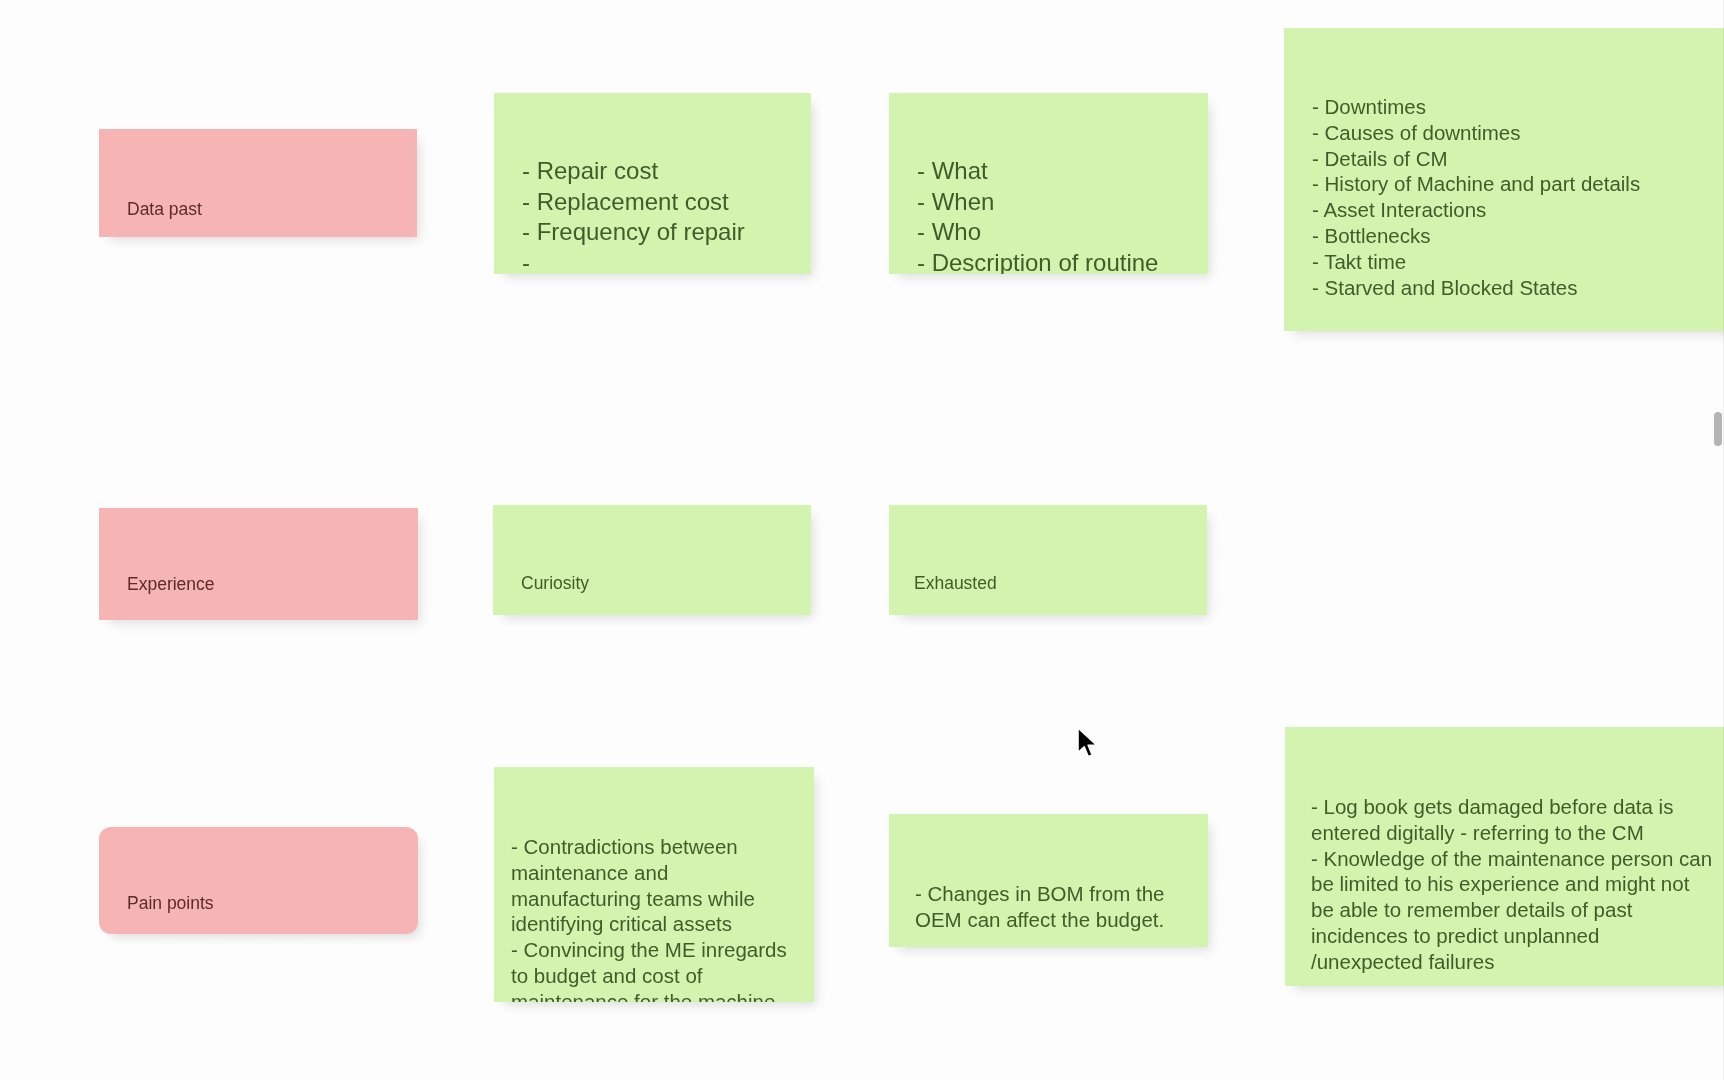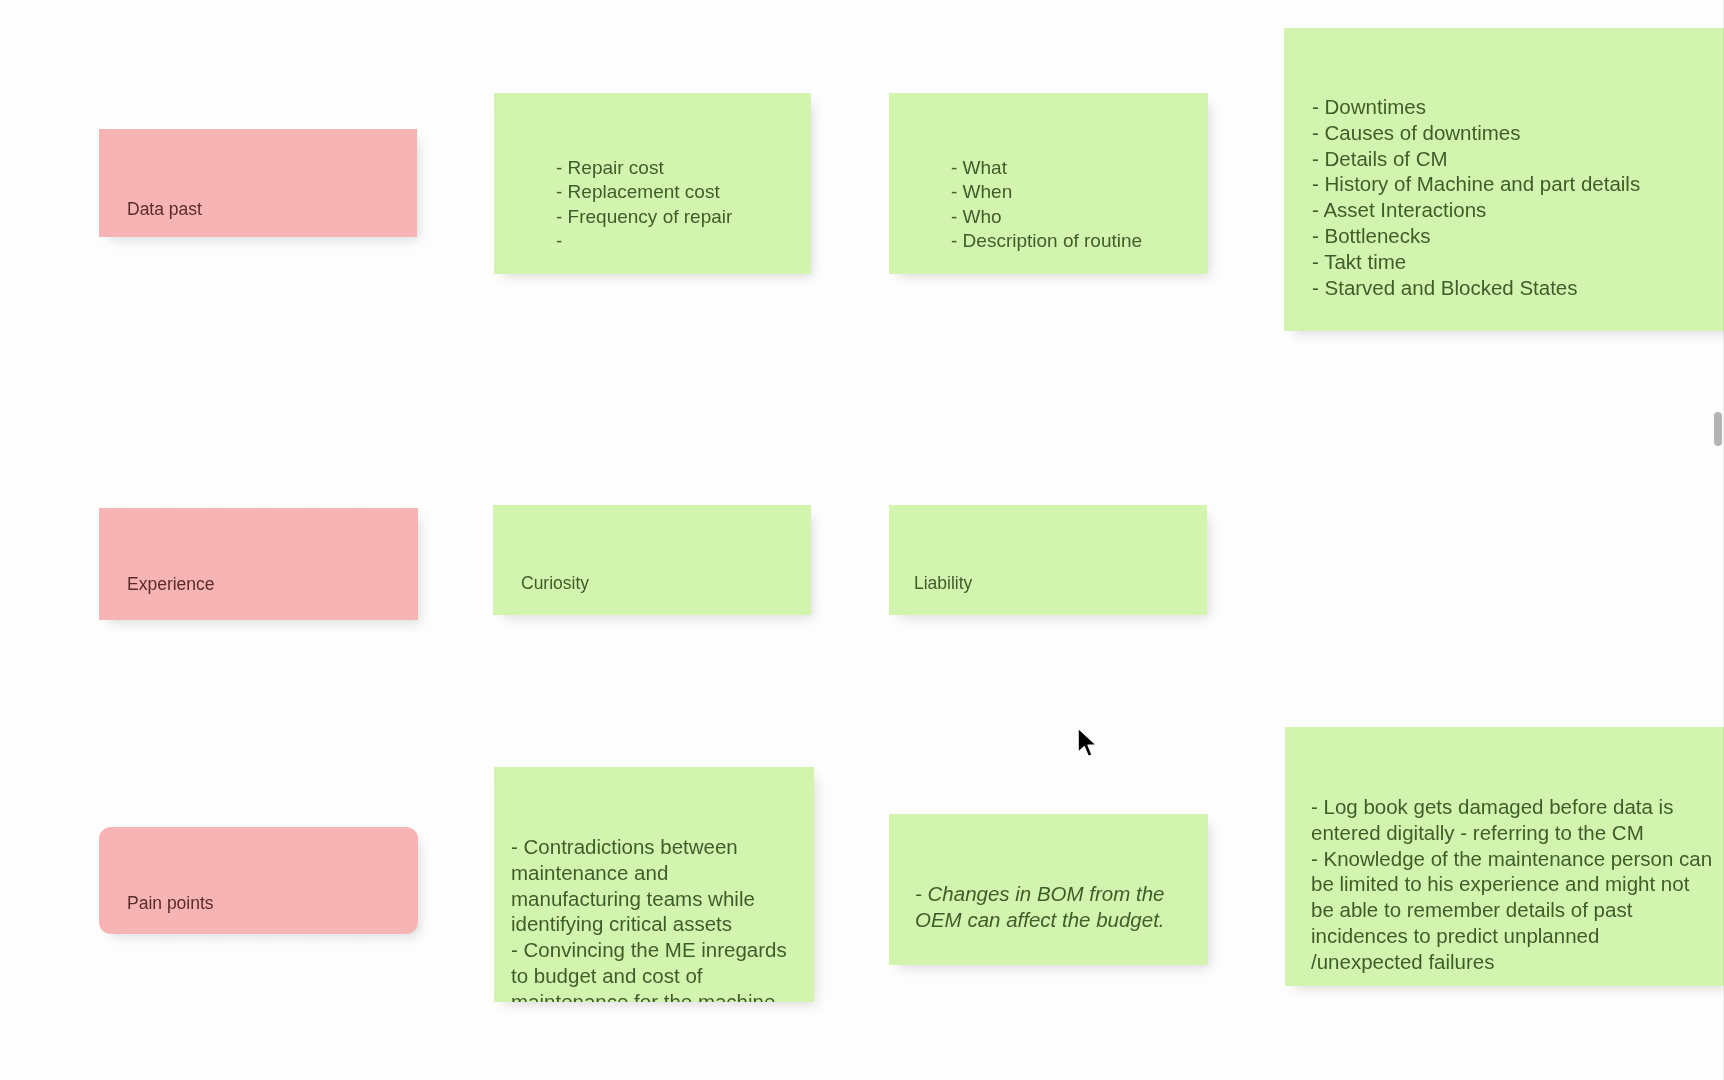--- a/index.html
+++ b/index.html
@@ -53,43 +53,42 @@
     word-wrap: break-word;
   }
 
   
   .note.label .note-text {
     font-size: 17.5px;
     line-height: 1.35;
   }
   
   .note.list .note-text {
-    font-size: 19px;
+    font-size: 24px;
     line-height: 1.28;
-    margin-left: 34px;
   }
   .note.list-lg .note-text {
     font-size: 20.5px;
     line-height: 1.26;
   }
 
   
   #note-data-used      { left: 99px;   top: 129px;  width: 318px;  height: 108px;  padding: 33px 0 0 28px; }
   #note-repair         { left: 494px;  top: 93px;   width: 317px;  height: 181px;  padding: 27px 0 0 28px; }
   #note-what           { left: 889px;  top: 93px;   width: 319px;  height: 181px;  padding: 27px 0 0 28px; }
   #note-downtimes      { left: 1284px; top: 28px;   width: 470px;  height: 303px;  padding: 30px 0 0 28px; }
 
   #note-experience     { left: 99px;   top: 508px;  width: 319px;  height: 112px;  padding: 29px 0 0 28px; }
   #note-curiosity      { left: 493px;  top: 505px;  width: 318px;  height: 110px;  padding: 31px 0 0 28px; }
   #note-exhausted      { left: 889px;  top: 505px;  width: 318px;  height: 110px;  padding: 31px 0 0 25px; }
   #note-liability      { left: 1284px; top: 505px;  width: 420px;  height: 110px;  padding: 31px 0 0 25px; }
 
   #note-pain-points    { left: 99px;   top: 827px;  width: 319px;  height: 107px;  padding: 29px 0 0 28px; border-radius: 12px; }
   #note-contradictions { left: 494px;  top: 751px;  width: 320px;  height: 235px;  padding: 31px 18px 0 17px; margin-top: 16px; }
-  #note-bom            { left: 889px;  top: 814px;  width: 319px;  height: 151px;  padding: 31px 16px 8px 26px; font-style: italic; }
+  #note-bom            { left: 889px;  top: 814px;  width: 319px;  height: 133px;  padding: 31px 16px 8px 26px; }
   #note-logbook        { left: 1285px; top: 727px;  width: 440px;  height: 259px;  padding: 31px 10px 0 26px; }
 
   
   #scrollbar-track {
     position: absolute;
     right: 0;
     top: 0;
     width: 11px;
     height: 1080px;
     background: transparent;
@@ -158,21 +157,21 @@
 
   <div class="note green label" id="note-curiosity">
     <span class="note-text">Curiosity</span>
   </div>
 
   <div class="note red label" id="note-experience">
     <span class="note-text">Experience</span>
   </div>
 
   <div class="note green label" id="note-exhausted">
-    <span class="note-text">Liability</span>
+    <span class="note-text">Exhausted</span>
   </div>
 
 
   <div class="note red label" id="note-pain-points">
     <span class="note-text">Pain points</span>
   </div>
 
   <div class="note green list-lg" id="note-contradictions">
     <span class="note-text">- Contradictions between maintenance and manufacturing teams while identifying critical assets
 - Convincing the ME inregards to budget and cost of maintenance for the machine can be difficult.</span>

